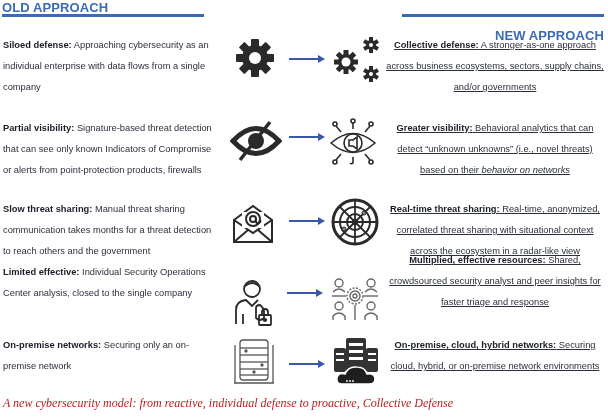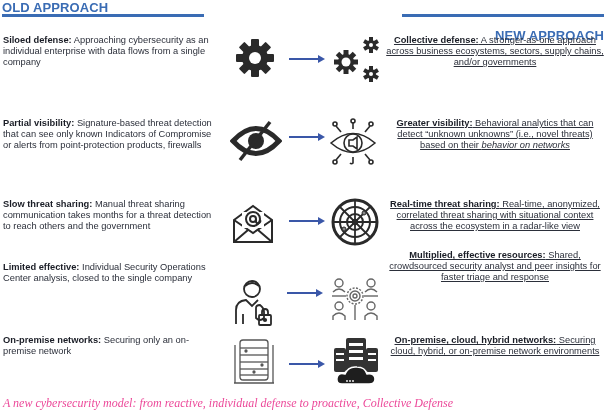--- a/index.html
+++ b/index.html
@@ -5,30 +5,30 @@
   html, body { margin: 0; padding: 0; background: #ffffff; }
   body { width: 608px; height: 419px; position: relative; overflow: hidden;
          font-family: "Liberation Sans", sans-serif; color: #1f2430; }
   .hdr { position: absolute; top: 0; font-weight: bold; font-size: 13px;
          color: var(--accent); letter-spacing: 0.1px; }
   .hdr-old { left: 2px; }
   .hdr-new { right: 4px; margin-top: 28px; }
   .rule { position: absolute; top: 14px; height: 3px; background: var(--accent); }
   .rule-old { left: 2px; width: 202px; }
   .rule-new { left: 402px; width: 202px; }
-  .txt { position: absolute; font-size: 9.3px; line-height: 11px; color: #2b2f3a; }
+  .txt { position: absolute; font-size: 9.3px; line-height: 21px; color: #2b2f3a; }
   .txt b { color: #1a1d26; font-weight: bold; }
   .old { left: 3px; width: 212px; text-align: left; }
   .new { right: 4px; width: 218px; text-align: center; text-decoration: underline; }
   .icon { position: absolute; width: 46px; height: 46px; }
   .icon svg { width: 100%; height: 100%; }
   .arrow { position: absolute; width: 36px; height: 8px; }
   .caption { position: absolute; left: 3px; top: 396px;
              font-family: "Liberation Serif", serif; font-style: italic;
-             font-size: 12px; color: #ec4899; }
+             font-size: 12px; color: #b91c1c; }
 </style>
 </head>
 <body>
 
 <div id="root">
   <div class="hdr hdr-old">OLD APPROACH</div>
   <div class="rule rule-old"></div>
   <div class="hdr hdr-new">NEW APPROACH</div>
   <div class="rule rule-new"></div>
 

